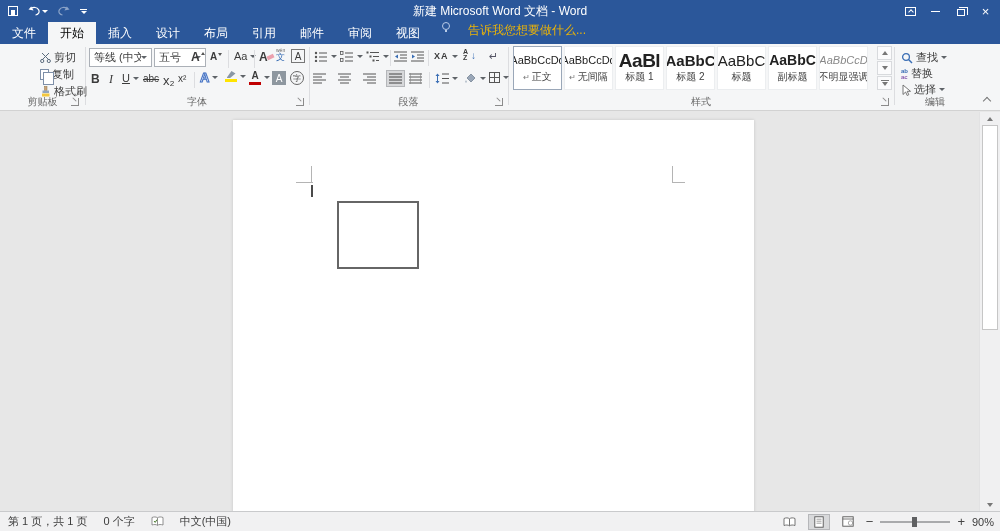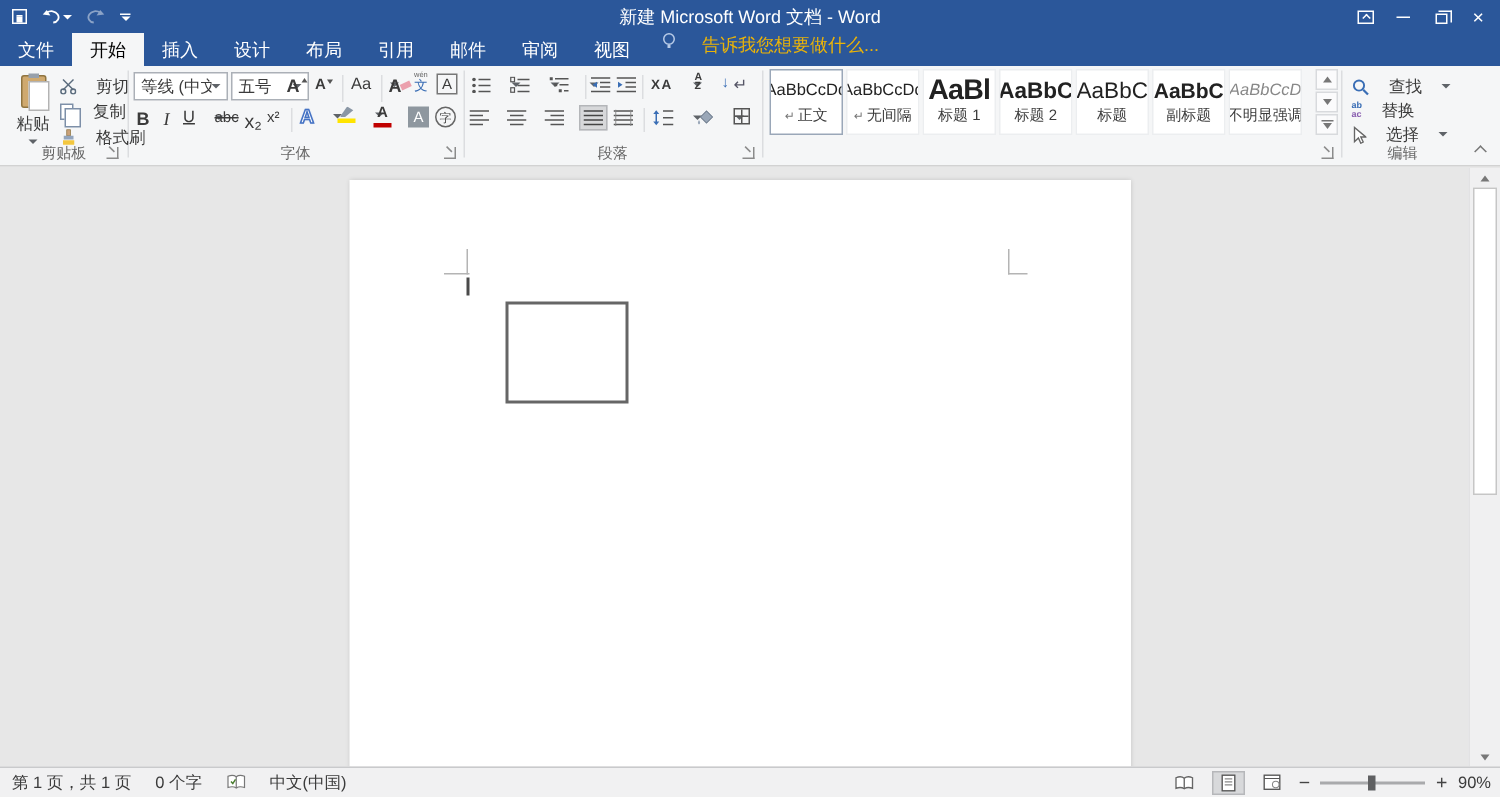--- a/index.html
+++ b/index.html
@@ -42,21 +42,21 @@
   .share-wrap { display: flex; align-items: center; gap: 4px; }
   .person { width: 10px; height: 10px; position: relative; }
   .person::before { content: ""; position: absolute; left: 3px; top: 0; width: 4px; height: 4px; border: 1px solid #fff; border-radius: 50%; }
   .person::after { content: ""; position: absolute; left: 1px; bottom: 0; width: 8px; height: 4px; border: 1px solid #fff; border-bottom: none; border-radius: 4px 4px 0 0; }
   
   .ribbon { position: absolute; top: 44px; left: 0; right: 0; height: 67px; background: #f5f6f7; border-bottom: 1px solid #d2d2d2; font-size: 11px; }
   .vsep { position: absolute; top: 3px; height: 58px; width: 1px; background: #dcdde0; }
   .glabel { position: absolute; bottom: 1px; font-size: 10px; color: #666; text-align: center; }
   .dlg { position: absolute; bottom: 4px; width: 8px; height: 8px; border-right: 1px solid #8b8b8b; border-bottom: 1px solid #8b8b8b; }
   .dlg::after { content: ""; position: absolute; left: 1px; top: 1px; width: 5px; height: 1px; background: #8b8b8b; transform: rotate(45deg); }
-  .rbtn { position: absolute; display: flex; align-items: center; gap: 13px; white-space: nowrap; color: #3b3b3b; }
+  .rbtn { position: absolute; display: flex; align-items: center; gap: 3px; white-space: nowrap; color: #3b3b3b; }
   .combo { position: absolute; height: 19px; background: #fff; border: 1px solid #abb0b7; display: flex; align-items: center; justify-content: space-between; padding: 0 4px; font-size: 11px; }
   .bigbtn { position: absolute; left: 3px; top: 3px; width: 38px; height: 58px; display: flex; flex-direction: column; align-items: center; padding-top: 3px; gap: 3px; }
   .ic-clipboard { width: 17px; height: 22px; background: #cfa96f; border: 1px solid #8f7440; border-radius: 2px; position: relative; }
   .ic-clipboard::before { content: ""; position: absolute; left: 4px; top: -2px; width: 7px; height: 3px; background: #97a0ab; }
   .ic-clipboard::after { content: ""; position: absolute; left: 4px; top: 3px; width: 12px; height: 18px; background: #fff; border: 1px solid #b3b3b3; }
   .ic-copy { width: 9px; height: 11px; border: 1px solid #7d8fa8; background: #fff; position: relative; }
   .ic-copy::after { content: ""; position: absolute; left: 2px; top: 2px; width: 9px; height: 11px; border: 1px solid #7d8fa8; background: #fff; }
   .bigA { font-size: 12px; font-weight: bold; color: #3b3b3b; }
   .midA { font-size: 10px; font-weight: bold; color: #3b3b3b; }
   .tri-up-s { width: 0; height: 0; border-left: 2.5px solid transparent; border-right: 2.5px solid transparent; border-bottom: 3.5px solid #555; align-self: flex-start; margin-top: 2px; }
@@ -193,25 +193,20 @@
       </span>
     </div>
   </div>
 
   <div class="ribbon">
     <div class="vsep" style="left:85px"></div>
     <div class="vsep" style="left:309px"></div>
     <div class="vsep" style="left:508px"></div>
     <div class="vsep" style="left:894px"></div>
 
-    <div class="bigbtn">
-      <span class="ic-clipboard"></span>
-      <span>粘贴</span>
-      <span class="car"></span>
-    </div>
     <div class="rbtn" style="left:40px; top:6px">
       <svg width="11" height="11">
           <line x1="2" y1="1" x2="9" y2="8" stroke="#5a6b7d" stroke-width="1"></line>
           <line x1="9" y1="1" x2="2" y2="8" stroke="#5a6b7d" stroke-width="1"></line>
           <circle cx="2.2" cy="9" r="1.6" fill="none" stroke="#5a6b7d"></circle>
           <circle cx="8.8" cy="9" r="1.6" fill="none" stroke="#5a6b7d"></circle>
         </svg>
       <span>剪切</span>
     </div>
     <div class="rbtn" style="left:40px; top:23px">
@@ -482,20 +477,21 @@
           <span class="tri-up"></span>
         </div>
       <div class="sgbtn">
           <span class="tri-dn"></span>
         </div>
       <div class="sgbtn">
           <span class="morebar"></span>
           <span class="tri-dn"></span>
         </div>
     </div>
+    <div class="glabel" style="left:508px; width:386px">样式</div>
     <div class="dlg" style="left:881px"></div>
 
     <div class="rbtn" style="left:901px; top:6px">
       <svg width="12" height="12">
           <circle cx="5" cy="5" r="3.4" fill="none" stroke="#3a6eb5" stroke-width="1.3"></circle>
           <line x1="7.8" y1="7.8" x2="11" y2="11" stroke="#3a6eb5" stroke-width="1.5"></line>
         </svg>
       <span>查找</span>
       <span class="car"></span>
     </div>

